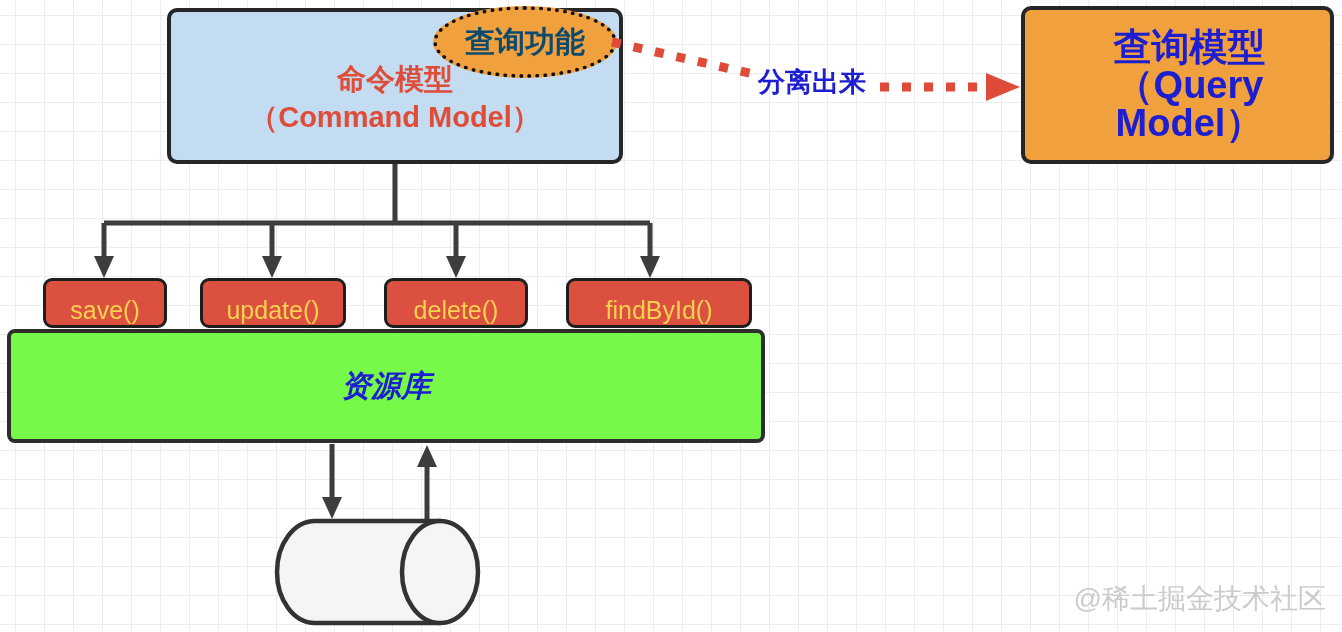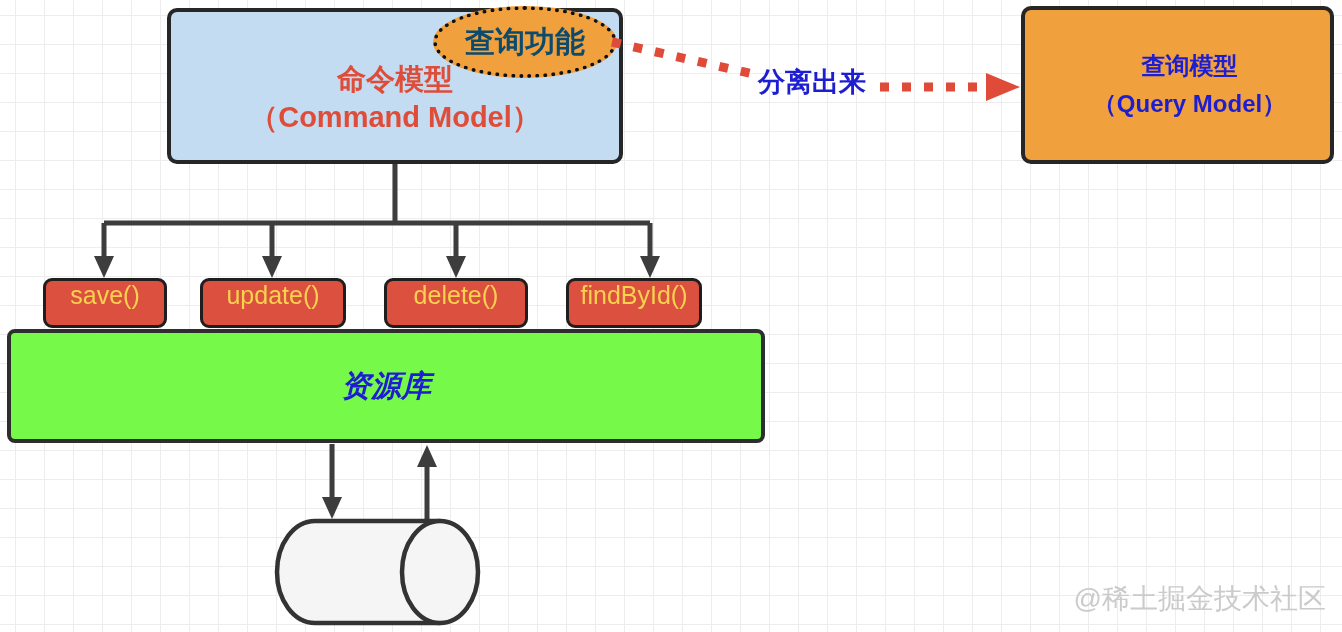--- a/index.html
+++ b/index.html
@@ -13,35 +13,35 @@
     background-size:29px 29px;
     background-position:-14px -14px;
   }
   .overlay{position:absolute;left:0;top:0;pointer-events:none;z-index:5;}
   .box{position:absolute;box-sizing:border-box;border:4px solid #262626;border-radius:10px;
        display:flex;flex-direction:column;justify-content:center;align-items:center;
        font-weight:bold;text-align:center;z-index:2;}
   .command-model{left:167px;top:8px;width:456px;height:156px;background:#c3dcf2;color:#df4c38;}
   .command-model .txt{width:360px;margin-left:0;margin-top:24px;font-size:29px;line-height:38px;}
   .query-model{left:1021px;top:6px;width:313px;height:158px;background:#f0a03c;color:#1d1dd2;}
-  .query-model .txt{font-size:24px;line-height:38px;margin-left:24px;}
+  .query-model .txt{font-size:38px;line-height:38px;margin-left:24px;}
   .cap-ellipse{position:absolute;left:433px;top:6px;width:184px;height:72px;box-sizing:border-box;
        background:#f0a03c;border:4px dotted #111111;border-radius:50%;
        display:flex;align-items:center;justify-content:center;z-index:3;}
   .cap-ellipse span{color:#0c4a6e;font-weight:bold;font-size:30px;}
   .sep-label{position:absolute;left:758px;top:64px;width:120px;height:32px;z-index:4;
        color:#1d1dd2;font-weight:bold;font-size:27px;white-space:nowrap;}
   .method-btn{position:absolute;top:278px;height:50px;box-sizing:border-box;z-index:2;
        background:#dc5040;border:3.5px solid #1e1e1e;border-radius:9px;
-       display:flex;align-items:flex-start;justify-content:center;
+       display:flex;align-items:flex-end;justify-content:center;
        color:#f8d14e;font-size:25px;font-weight:500;}
   .m-save{left:43px;width:124px;}
   .m-update{left:200px;width:146px;}
   .m-delete{left:384px;width:144px;}
-  .m-find{left:566px;width:136px;}
+  .m-find{left:566px;width:186px;}
   .repo{position:absolute;left:7px;top:329px;width:758px;height:114px;box-sizing:border-box;z-index:1;
        background:#76f948;border:4px solid #2e2e2e;border-radius:8px;
        display:flex;align-items:center;justify-content:center;font-style:italic;}
   .repo span{color:#1d1dd2;font-weight:bold;font-size:30px;}
   .watermark{position:absolute;right:16px;bottom:14px;color:#cbcbcb;font-size:28px;z-index:2;}
 </style>
 </head>
 <body>
 
 <div class="canvas">

